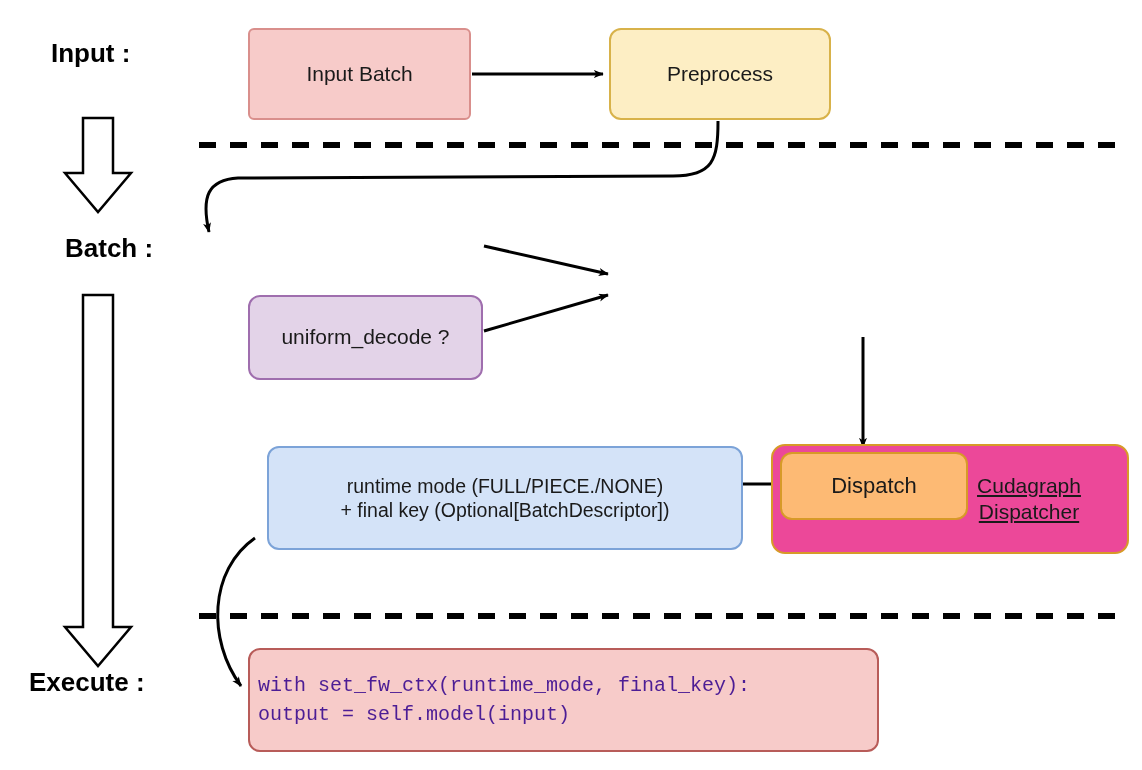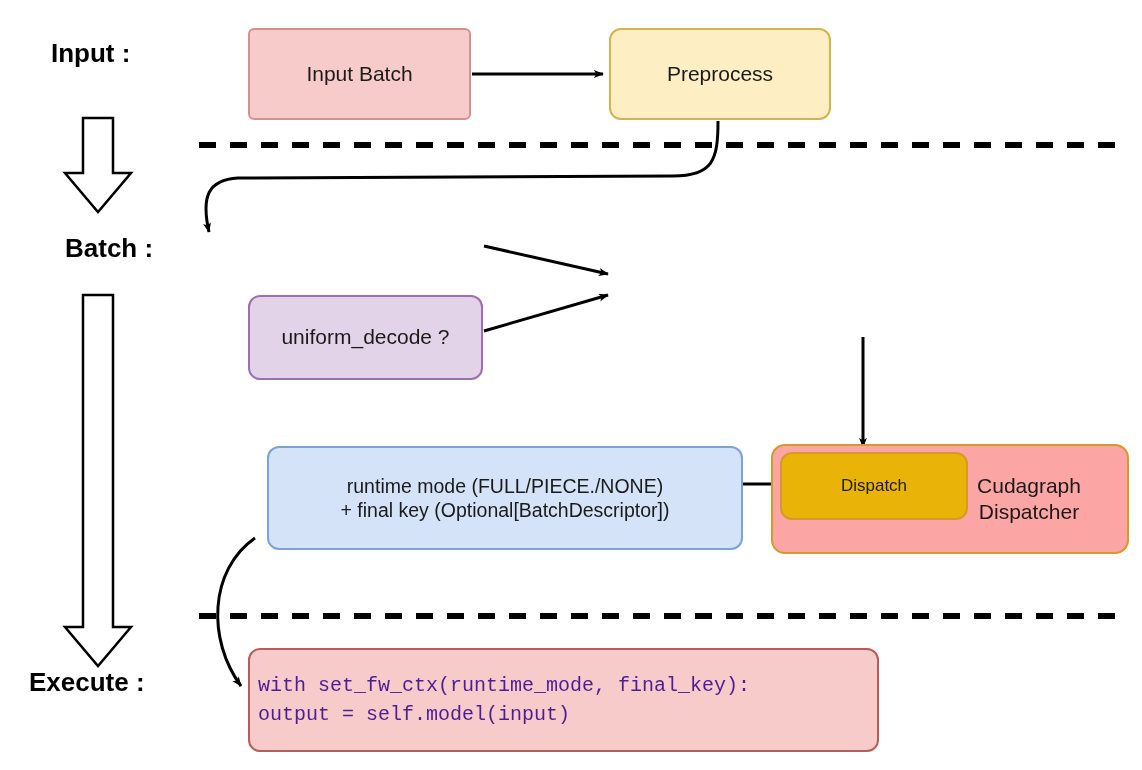--- a/index.html
+++ b/index.html
@@ -67,30 +67,31 @@
     left: 225px; top: 295px; width: 235px; height: 85px;
     background: #e3d3e8; border-color: #9f6eae; justify-content: center;
   }
   .n-init-key {
     left: 591px; top: 226px; width: 515px; height: 110px;
     background: #d6e8d3; border-color: #86b07e;
     font-size: 21px;
   }
   .n-dispatcher-outer {
     left: 748px; top: 444px; width: 358px; height: 110px;
-    background: #fca5a5; border-color: #d79a28;
+    background: #ec4899; border-color: #d79a28;
     justify-content: flex-end;
     border-radius: 14px;
+    text-decoration: underline;
   }
   .n-dispatcher-outer .lbl { width: 180px; }
   .n-dispatch-inner {
     left: 757px; top: 452px; width: 188px; height: 68px;
-    background: #eab308; border-color: #d79a28;
+    background: #fdba74; border-color: #d79a28;
     border-radius: 12px;
-    font-size: 17px;
+    font-size: 22px;
   }
   .n-runtime-mode {
     left: 244px; top: 446px; width: 476px; height: 104px;
     background: #d4e3f8; border-color: #7ca3d8;
     font-size: 19.5px;
   }
   .n-code {
     left: 225px; top: 648px; width: 631px; height: 104px;
     background: #f7cbc9; border-color: #b85c59;
     font-family: "Liberation Mono", "DejaVu Sans Mono", monospace;

